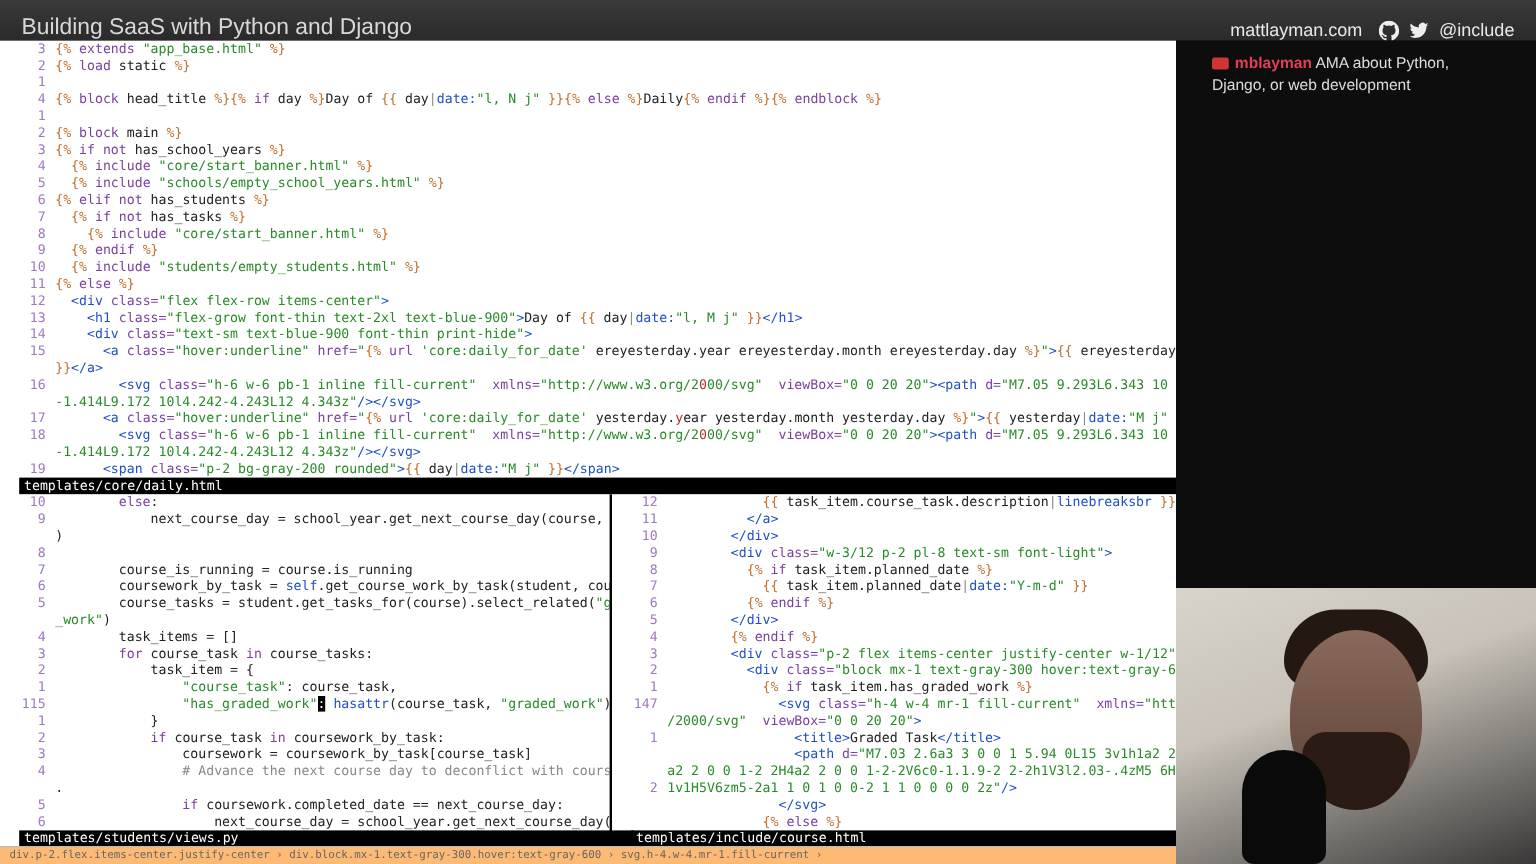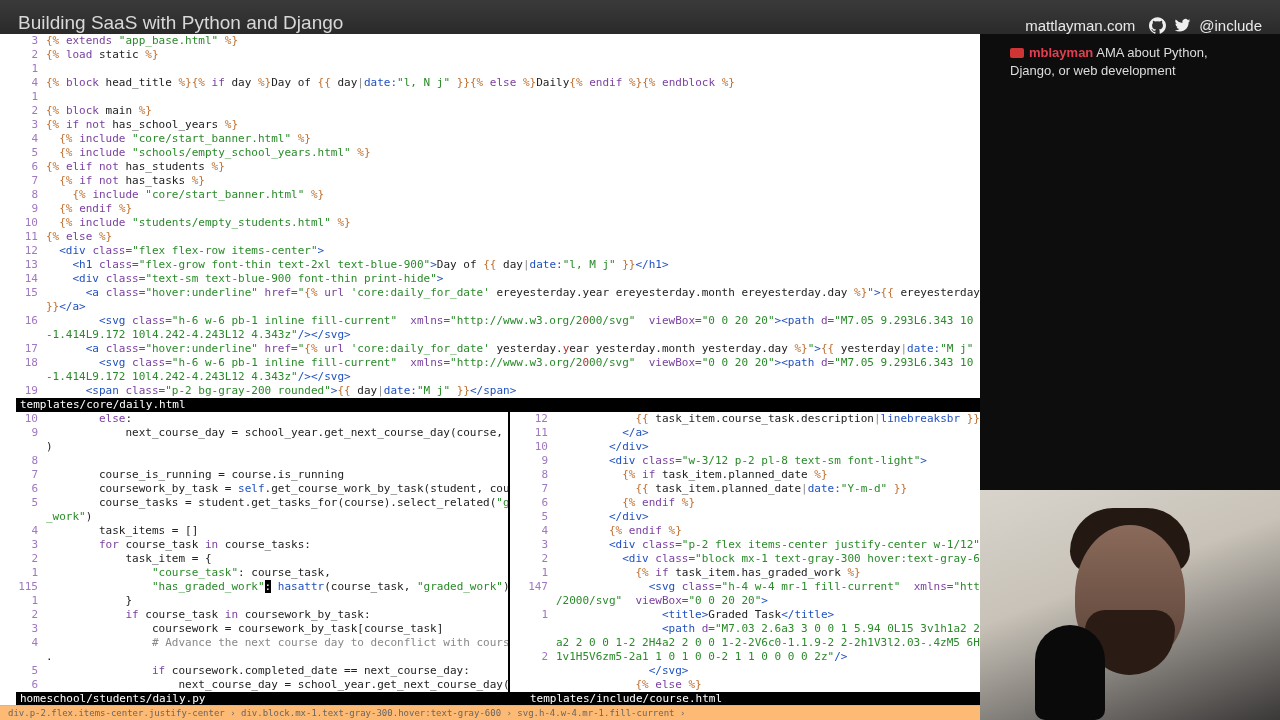--- a/index.html
+++ b/index.html
@@ -60,21 +60,21 @@
     <div class="gutter" id="gut-left">10<br>9<br><br>8<br>7<br>6<br>5<br><br>4<br>3<br>2<br>1<br>115<br>1<br>2<br>3<br>4<br><br>5<br>6<br>7<br>8<br>9<br>10<br><br></div>
     <div class="codecol" id="code-left">        <span class="pu">else</span>:<br>            next_course_day = school_year.get_next_course_day(course, today<br>)<br><br>        course_is_running = course.is_running<br>        coursework_by_task = <span class="bl">self</span>.get_course_work_by_task(student, course)<br>        course_tasks = student.get_tasks_for(course).select_related(<span class="gr">"graded</span><br><span class="gr">_work"</span>)<br>        task_items = []<br>        <span class="pu">for</span> course_task <span class="pu">in</span> course_tasks:<br>            task_item = {<br>                <span class="gr">"course_task"</span>: course_task,<br>                <span class="gr">"has_graded_work"</span><span style="background:#000;color:#fff">:</span> <span class="bl">hasattr</span>(course_task, <span class="gr">"graded_work"</span>),<br>            }<br>            <span class="pu">if</span> course_task <span class="pu">in</span> coursework_by_task:<br>                coursework = coursework_by_task[course_task]<br>                <span class="cm"># Advance the next course day to deconflict with coursework</span><br>.<br>                <span class="pu">if</span> coursework.completed_date == next_course_day:<br>                    next_course_day = school_year.get_next_course_day(<br>                        course, next_course_day<br>                    )<br>                task_item[] = coursework<br>             course_is_running:<br>                task_item[] = next_course_day<br></div>
   </div>
   <div class="vsplit" style="left:508px;top:378px;height:294px;"></div>
 
   <div class="pane" style="left:510px;top:378px;width:470px;height:280px;">
     <div class="gutter" id="gut-right">12<br>11<br>10<br>9<br>8<br>7<br>6<br>5<br>4<br>3<br>2<br>1<br>147<br><br>1<br><br><br>2<br><br><br>3<br>4<br>5<br>6<br><br>@<br>@<br></div>
     <div class="codecol" id="code-right">            <span class="or">{{</span> task_item.course_task.description<span class="gy">|</span><span class="bl">linebreaksbr</span> <span class="or">}}</span><br>          <span class="bl">&lt;/a&gt;</span><br>        <span class="bl">&lt;/div&gt;</span><br>        <span class="bl">&lt;div</span> <span class="pu">class=</span><span class="gr">"w-3/12 p-2 pl-8 text-sm font-light"</span><span class="bl">&gt;</span><br>          <span class="or">{%</span> <span class="pu">if</span> task_item.planned_date <span class="or">%}</span><br>            <span class="or">{{</span> task_item.planned_date<span class="gy">|</span><span class="bl">date:</span><span class="gr">"Y-m-d"</span> <span class="or">}}</span><br>          <span class="or">{%</span> <span class="pu">endif</span> <span class="or">%}</span><br>        <span class="bl">&lt;/div&gt;</span><br>        <span class="or">{%</span> <span class="pu">endif</span> <span class="or">%}</span><br>        <span class="bl">&lt;div</span> <span class="pu">class=</span><span class="gr">"p-2 flex items-center justify-center w-1/12"</span><span class="bl">&gt;</span><br>          <span class="bl">&lt;div</span> <span class="pu">class=</span><span class="gr">"block mx-1 text-gray-300 hover:text-gray-600"</span><br>            <span class="or">{%</span> <span class="pu">if</span> task_item.has_graded_work <span class="or">%}</span><br>              <span class="bl">&lt;svg</span> <span class="pu">class=</span><span class="gr">"h-4 w-4 mr-1 fill-current"</span>  <span class="pu">xmlns=</span><span class="gr">"http://www.w3.org</span><br><span class="gr">/2000/svg"</span>  <span class="pu">viewBox=</span><span class="gr">"0 0 20 20"</span><span class="bl">&gt;</span><br>                <span class="bl">&lt;title&gt;</span>Graded Task<span class="bl">&lt;/title&gt;</span><br>                <span class="bl">&lt;path</span> <span class="pu">d=</span><span class="gr">"M7.03 2.6a3 3 0 0 1 5.94 0L15 3v1h1a2 2 0 0 1 2 2v12</span><br><span class="gr">a2 2 0 0 1-2 2H4a2 2 0 0 1-2-2V6c0-1.1.9-2 2-2h1V3l2.03-.4zM5 6H4v12h12V6h-</span><br><span class="gr">1v1H5V6zm5-2a1 1 0 1 0 0-2 1 1 0 0 0 0 2z"</span><span class="bl">/&gt;</span><br>              <span class="bl">&lt;/svg&gt;</span><br>            <span class="or">{%</span> <span class="pu">else</span> <span class="or">%}</span><br>               <br>              <br>          <br><br><br><br></div>
   </div>
 
-  <div class="statusbar" style="top:658px;left:0;width:508px;">homeschool/students/daily.py</div>
+  <div class="statusbar" style="top:658px;left:0;width:508px;">templates/students/views.py</div>
   <div class="statusbar" style="top:658px;left:510px;width:470px;">templates/include/course.html</div>
 
   <div class="bottombar">div.p-2.flex.items-center.justify-center  ›  div.block.mx-1.text-gray-300.hover:text-gray-600  ›  svg.h-4.w-4.mr-1.fill-current  ›</div>
 </div>
 
 <div class="right-col">
   <div class="chat">
     <span class="cam-badge"></span><span class="chat-user">mblayman</span>
     <span>AMA about Python, Django, or web development</span>
   </div>

